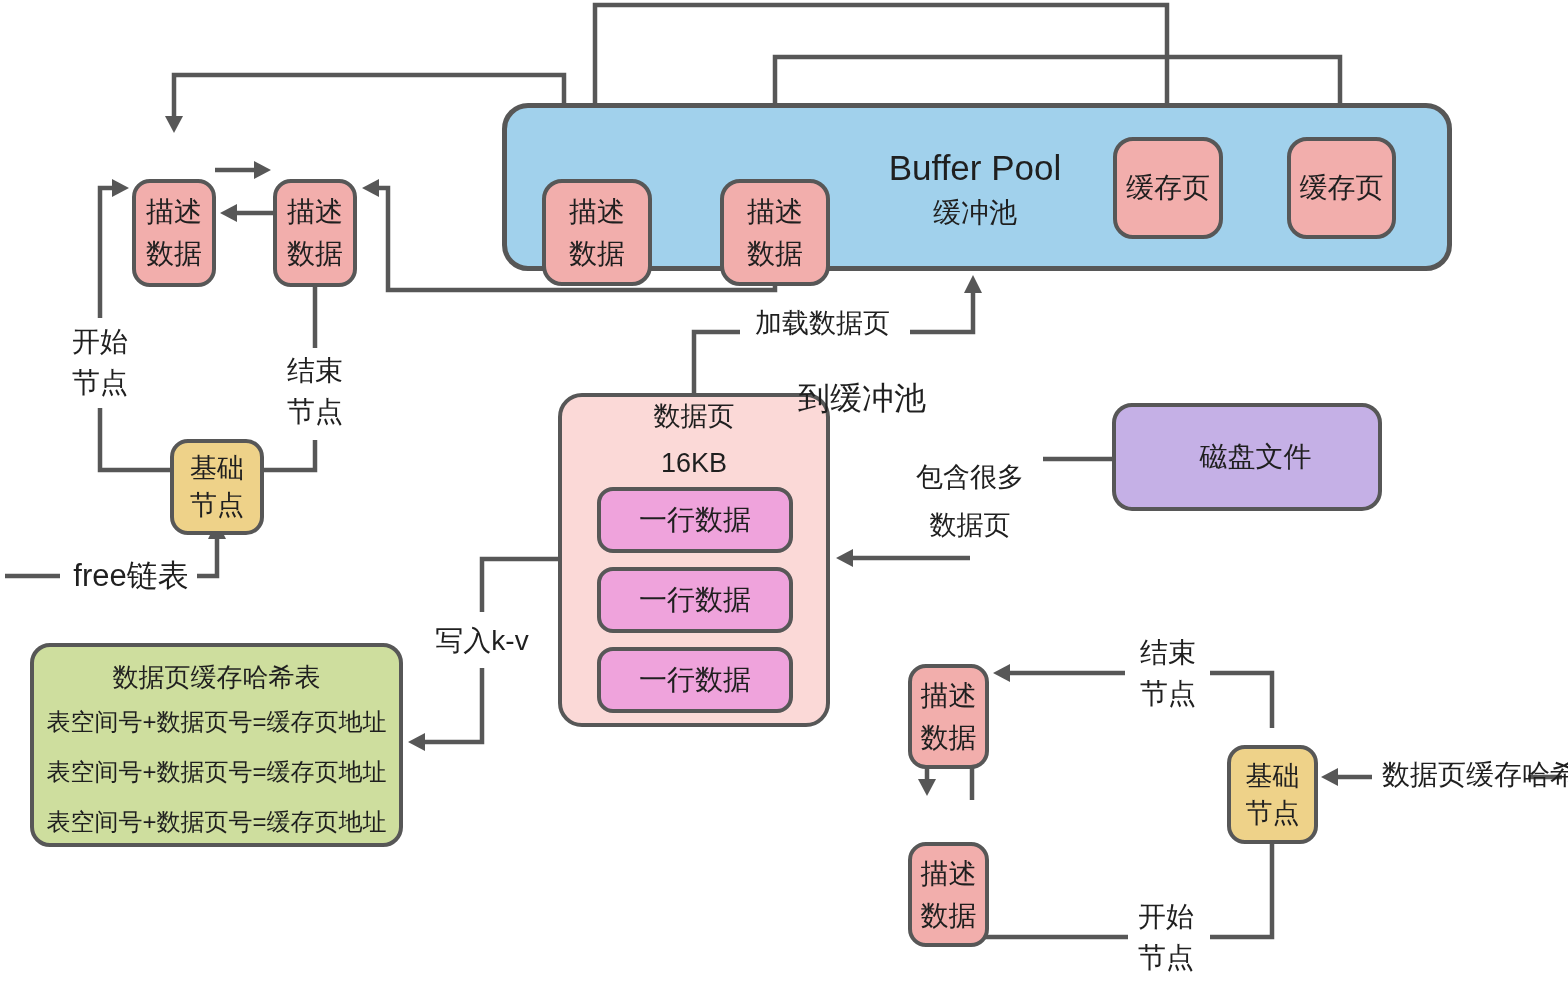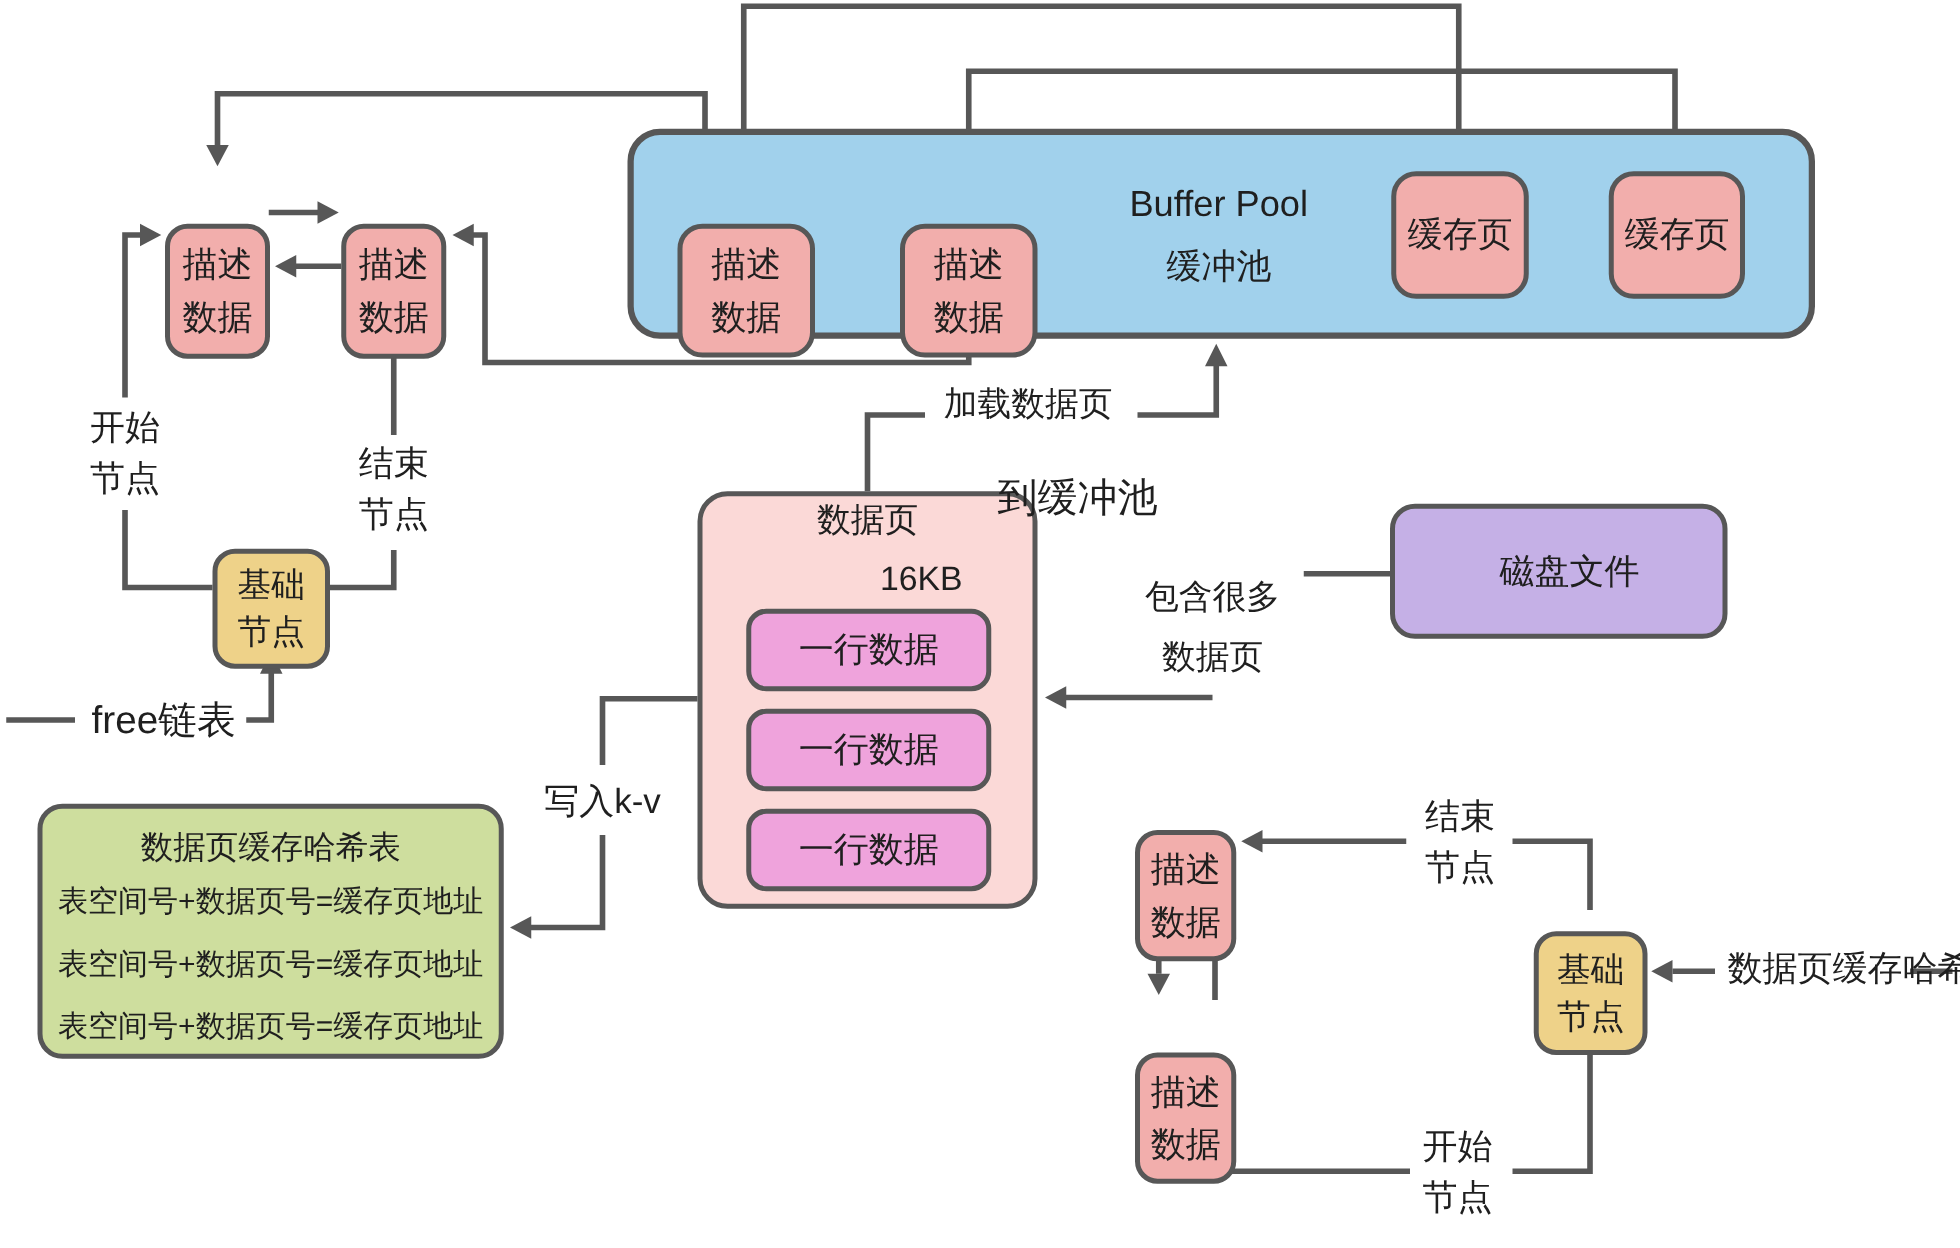--- a/index.html
+++ b/index.html
@@ -66,21 +66,21 @@
       <polygon points="853,549 853,567 836,558"></polygon>
       <polygon points="918,779 936,779 927,796"></polygon>
       <polygon points="963,747 981,747 972,729"></polygon>
       <polygon points="938,922 956,922 947,904"></polygon>
       <polygon points="1010,664 1010,682 993,673"></polygon>
       <polygon points="1338,768 1338,786 1321,777"></polygon>
     </g>
   </svg>
 
   <div class="node blue" style="left:502px;top:103px;width:950px;height:168px;border-radius:26px;border-width:5px;"></div>
-  <div class="txt" style="left:830px;top:150px;width:290px;font-size:29px;">Buffer Pool</div>
+  <div class="txt" style="left:830px;top:150px;width:290px;font-size:35px;">Buffer Pool</div>
   <div class="txt" style="left:830px;top:199px;width:290px;font-size:28px;">缓冲池</div>
 
   <div class="node pink lbl28" style="left:132px;top:135px;width:84px;height:108px;border-radius:18px;">
     <span class="ln">描述</span>
     <span class="ln">数据</span>
   </div>
   <div class="node pink lbl28" style="left:273px;top:135px;width:84px;height:108px;border-radius:18px;">
     <span class="ln">描述</span>
     <span class="ln">数据</span>
   </div>
@@ -96,21 +96,21 @@
 
   <div class="node pink" style="left:1113px;top:137px;width:110px;height:102px;border-radius:20px;font-size:28px;">
     <span class="ln">缓存页</span>
   </div>
   <div class="node pink" style="left:1287px;top:137px;width:109px;height:102px;border-radius:20px;font-size:28px;">
     <span class="ln">缓存页</span>
   </div>
 
   <div class="node lightpink" style="left:558px;top:393px;width:272px;height:334px;border-radius:24px;"></div>
   <div class="txt" style="left:558px;top:403px;width:272px;font-size:27px;">数据页</div>
-  <div class="txt" style="left:558px;top:450px;width:272px;font-size:27px;padding-left:43px;">16KB</div>
+  <div class="txt" style="left:558px;top:450px;width:272px;font-size:27px;">16KB</div>
   <div class="node magenta" style="left:597px;top:487px;width:196px;height:66px;border-radius:16px;font-size:28px;">
     <span class="ln">一行数据</span>
   </div>
   <div class="node magenta" style="left:597px;top:567px;width:196px;height:66px;border-radius:16px;font-size:28px;">
     <span class="ln">一行数据</span>
   </div>
   <div class="node magenta" style="left:597px;top:647px;width:196px;height:66px;border-radius:16px;font-size:28px;">
     <span class="ln">一行数据</span>
   </div>
 

